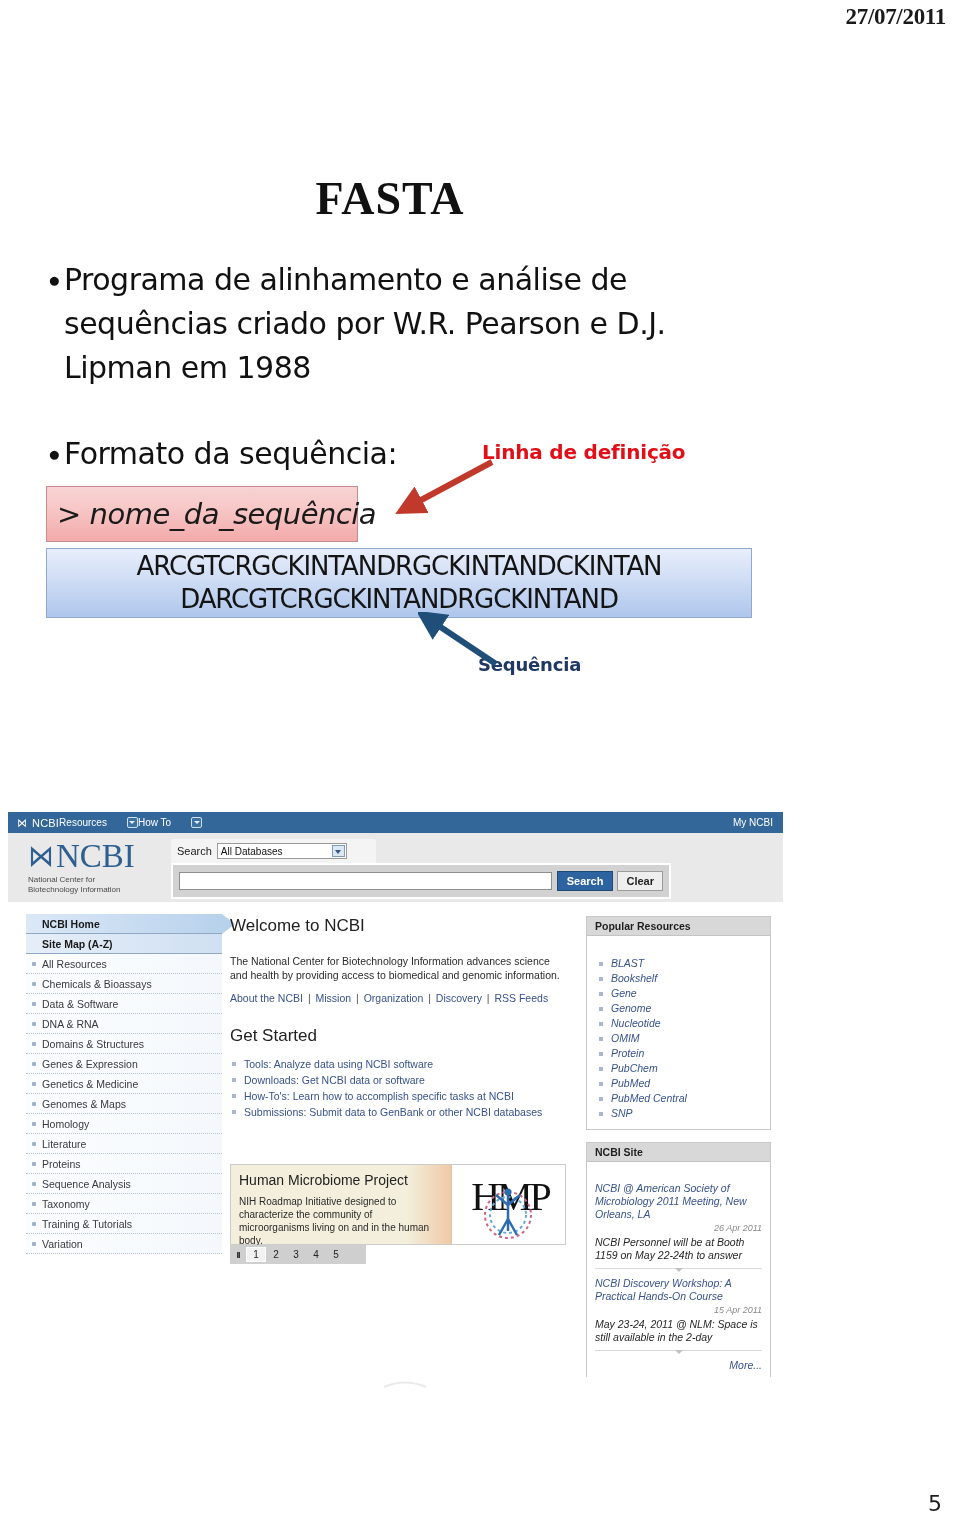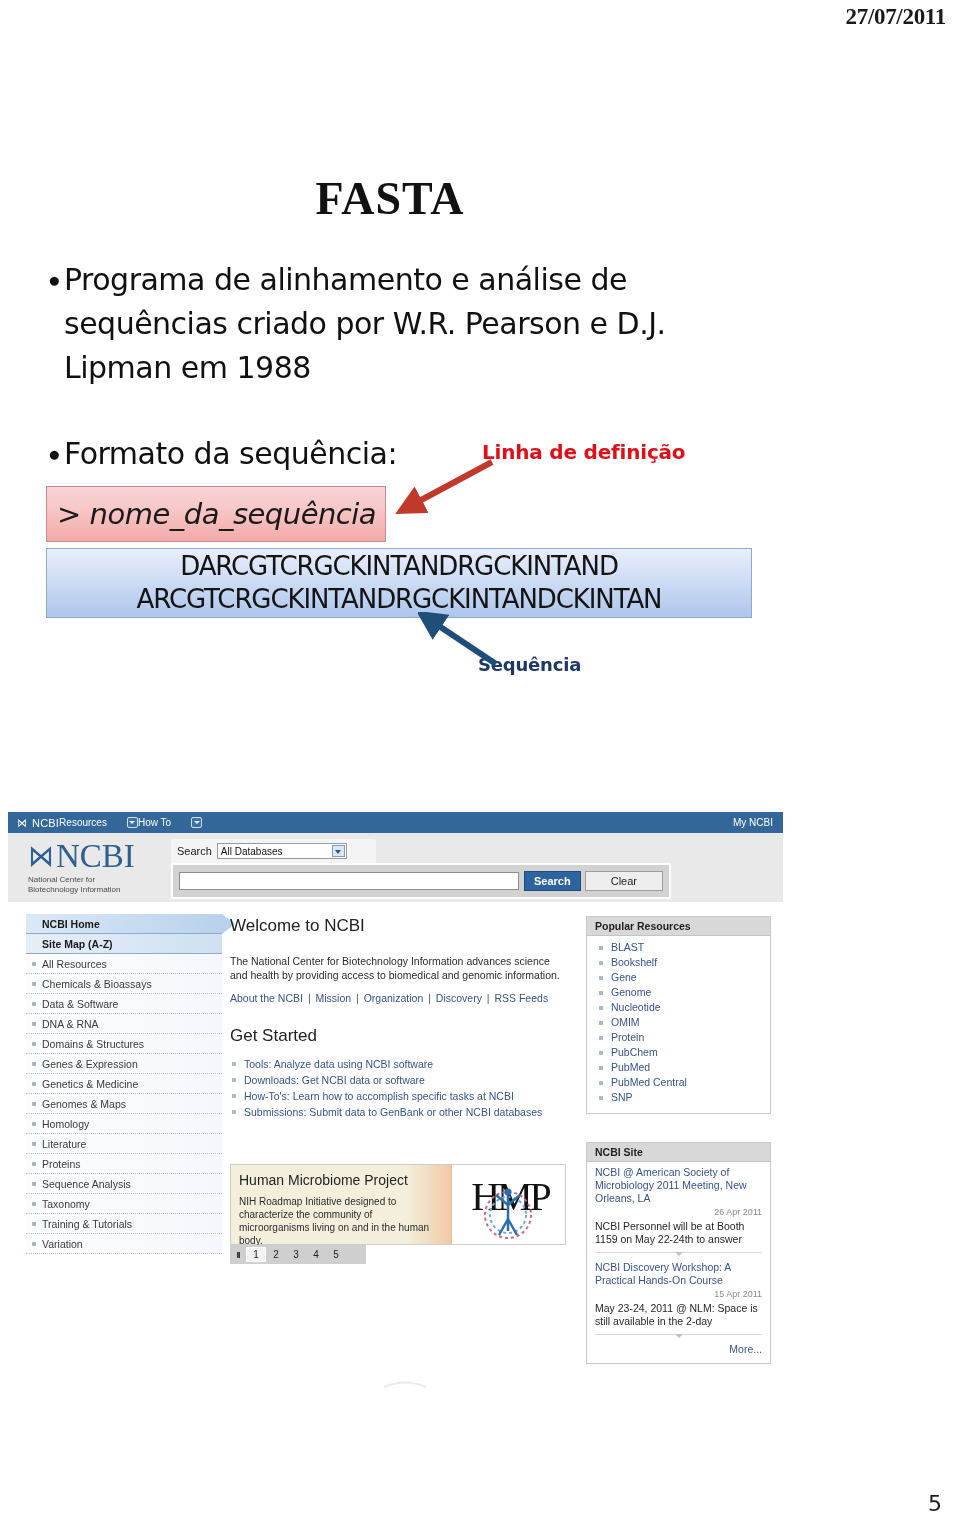--- a/index.html
+++ b/index.html
@@ -70,21 +70,21 @@
     color: #111111;
     font-weight: 400;
     letter-spacing: -0.5px;
   }
 
   
   .defline-box {
     position: absolute;
     left: 46px;
     top: 486px;
-    width: 340px;
+    width: 312px;
     height: 56px;
     box-sizing: border-box;
     background: linear-gradient(to bottom, #f6d3d3 0%, #f8c9c9 35%, #f3aaaa 100%);
     border: 1px solid #c78c8c;
     display: flex;
     align-items: center;
     padding-left: 10px;
   }
   .defline-text {
     font-family: "DejaVu Sans", sans-serif;
@@ -313,28 +313,29 @@
     font-size: 11px;
     font-weight: 700;
     display: flex;
     align-items: center;
     border: 1px solid #1f4a78;
     box-sizing: border-box;
   }
   .btn-clear {
     margin-left: 4px;
     height: 20px;
-    padding: 0 25px;
+    padding: 0 8px;
     background: #eeeeee;
     color: #222222;
     font-size: 11px;
     display: flex;
     align-items: center;
     border: 1px solid #9c9c9c;
     box-sizing: border-box;
+    font-weight: bold;
   }
 
   
   .ncbi-sidebar {
     position: absolute;
     left: 18px; top: 102px;
     width: 196px;
   }
   .side-item {
     height: 20px;
@@ -434,21 +435,21 @@
     height: 18px;
     background: #d8d8d8;
     display: flex;
     align-items: center;
     padding-left: 8px;
     font-size: 10.5px;
     font-weight: 700;
     color: #1f1f1f;
     border-bottom: 1px solid #c3c3c3;
   }
-  .panel-body { padding: 4px 8px 8px 8px; }
+  .panel-body { padding: 20px 8px 8px 8px; font-style: italic; }
   #popular-resources-panel { left: 578px; top: 104px; }
   .pr-item {
     font-size: 10.5px;
     line-height: 15px;
     color: #36528c;
     padding-left: 16px;
     position: relative;
   }
   .pr-item::before {
     content: "";
@@ -611,22 +612,22 @@
     <div class="bullet-dot">●</div>
     <div class="bullet-text">Formato da sequência:</div>
   </div>
 </div>
 
 <div class="defline-box">
   <div class="defline-text">&gt; nome_da_sequência</div>
 </div>
 
 <div class="seq-box">
+  <div class="seq-line">ARCGTCRGCKINTANDRGCKINTANDCKINTAN</div>
   <div class="seq-line">DARCGTCRGCKINTANDRGCKINTAND</div>
-  <div class="seq-line">ARCGTCRGCKINTANDRGCKINTANDCKINTAN</div>
 </div>
 
 <div class="annot-defline">Linha de definição</div>
 <div class="annot-seq">Sequência</div>
 
 <svg class="arrow-svg arrow-red" width="110" height="60" viewBox="0 0 110 60">
   <defs>
     <marker id="redhead" markerWidth="5" markerHeight="5" refX="2.2" refY="2.5" orient="auto">
       <path d="M0,0 L5,2.5 L0,5 z" fill="#c0392b"></path>
     </marker>

